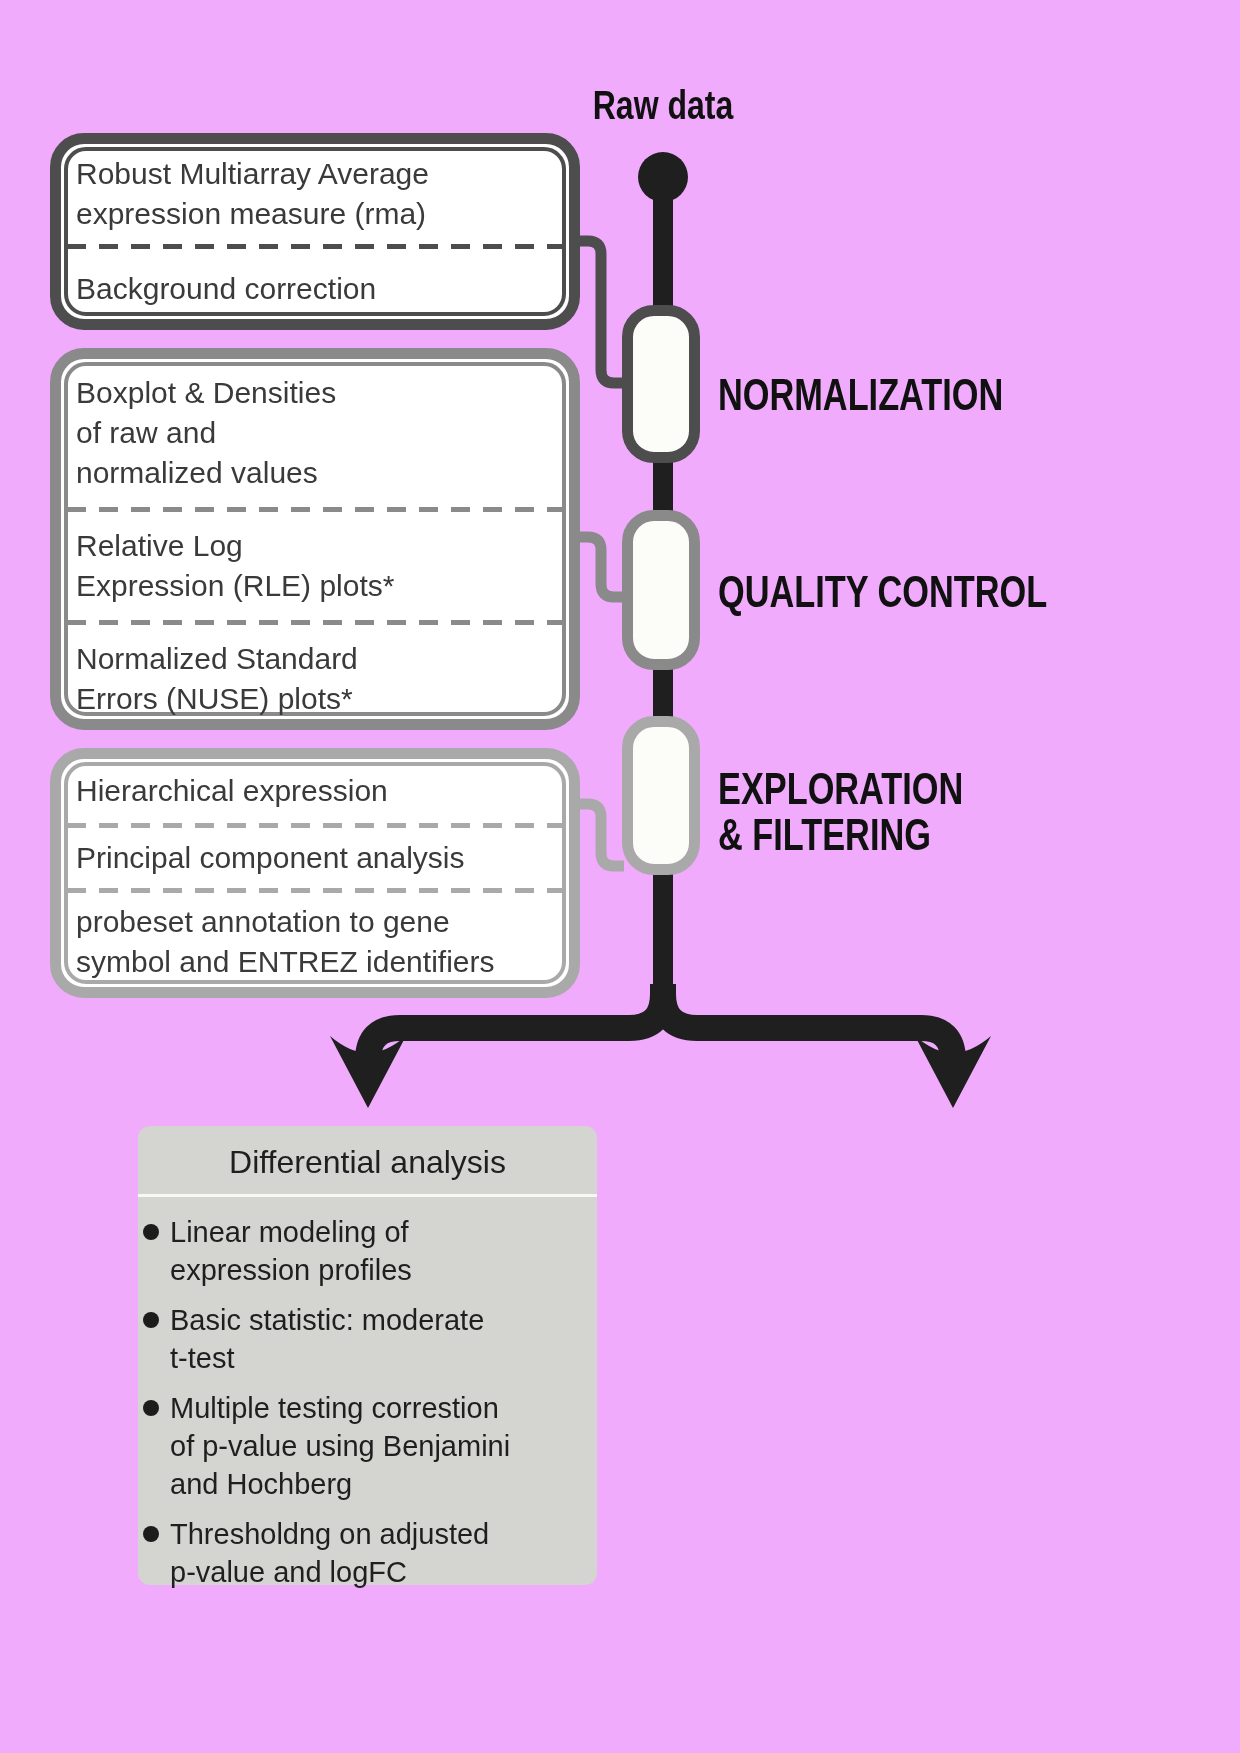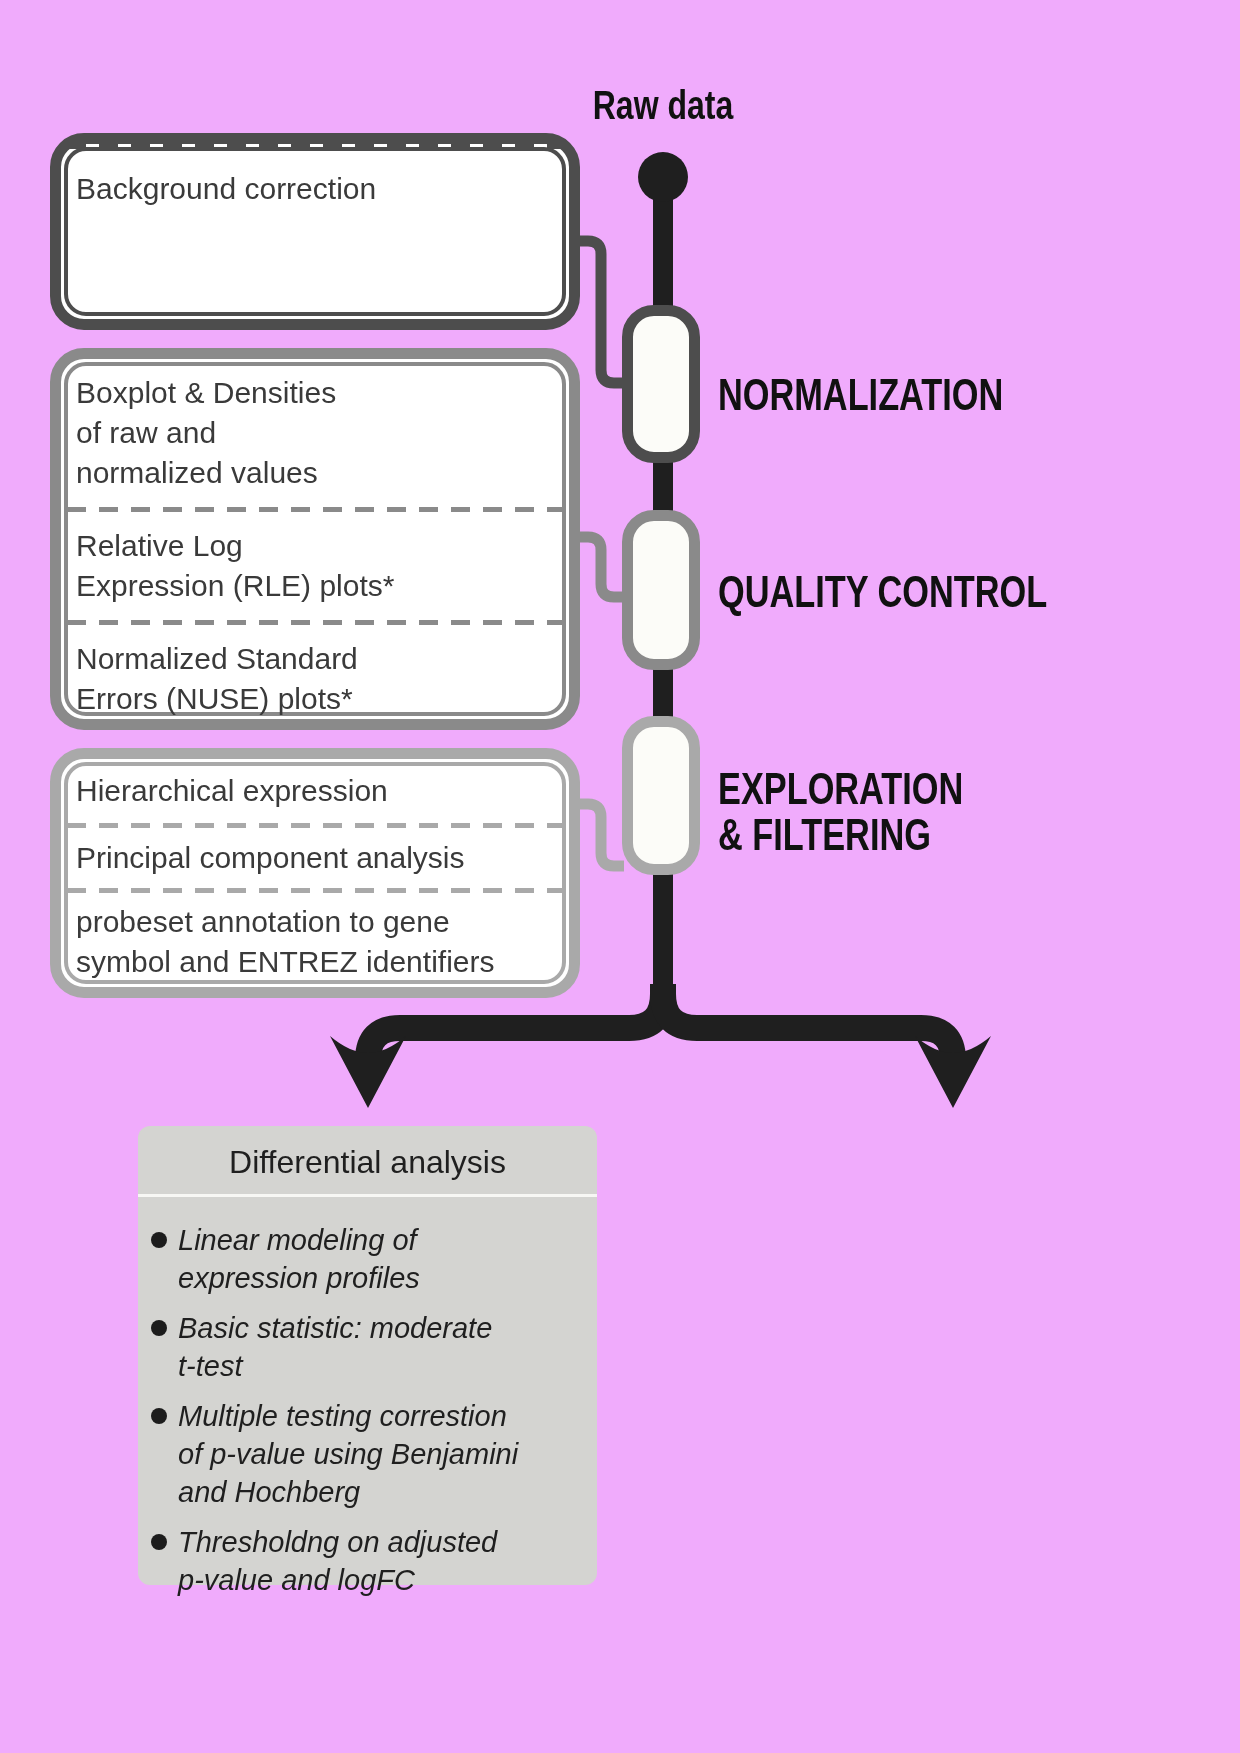--- a/index.html
+++ b/index.html
@@ -78,21 +78,21 @@
 
   
   .rbox {
     position:absolute; background:var(--result_box_bg,#d4d4d1); border-radius:12px;
     color:var(--result_text,#1f1f1f); z-index:2;
   }
   #rb1 { left:138px; top:1126px; width:459px; height:459px; }
   #rb2 { left:723px; top:1127px; width:462px; height:317px; }
   .rbox .title { text-align:center; font-size:32px; line-height:40px; padding-top:16px; }
   .rbox .tsep  { height:3px; background:var(--result_divider,#f7f7f4); margin-top:12px; }
-  .rbox ul { margin:12px; padding:12px 10px 0 28px; list-style:none;font-style:italic; }
+  .rbox ul { margin:4px; padding:12px 10px 0 28px; list-style:none; }
   .rbox li {
     position:relative; font-size:29px; line-height:38px; margin-bottom:12px;
     white-space:pre-wrap;
   }
   .rbox li::before {
     content:""; position:absolute; left:-27px; top:11px; width:16px; height:16px;
     border-radius:50%; background:var(--bullet_dot,#1c1c1c);
   }
   #rb2 ul { padding-left:60px; }
   #rb2 li { line-height:40px; margin-bottom:6px; }
@@ -115,20 +115,22 @@
     <path class="branch" d="M663 984 V994 Q663 1028 697 1028 L921 1028 Q953 1028 953 1060 V1064"></path>
     <path class="arrowhead" d="M368 1108 L330 1036 Q350 1053 368 1053 Q386 1053 406 1036 Z"></path>
     <path class="arrowhead" d="M953 1108 L915 1036 Q935 1053 953 1053 Q971 1053 991 1036 Z"></path>
   </svg>
 
   <div class="raw-wrap">
     <span>Raw data</span>
   </div>
 
   <div class="pbox" id="pb1">
+    <div class="sec s1">Robust Multiarray Average
+expression measure (rma)</div>
     <div class="dash"></div>
     <div class="sec s2">Background correction</div>
   </div>
 
   <div class="pbox" id="pb2">
     <div class="sec s1">Boxplot &amp; Densities
 of raw and
 normalized values</div>
     <div class="dash"></div>
     <div class="sec s2">Relative Log

